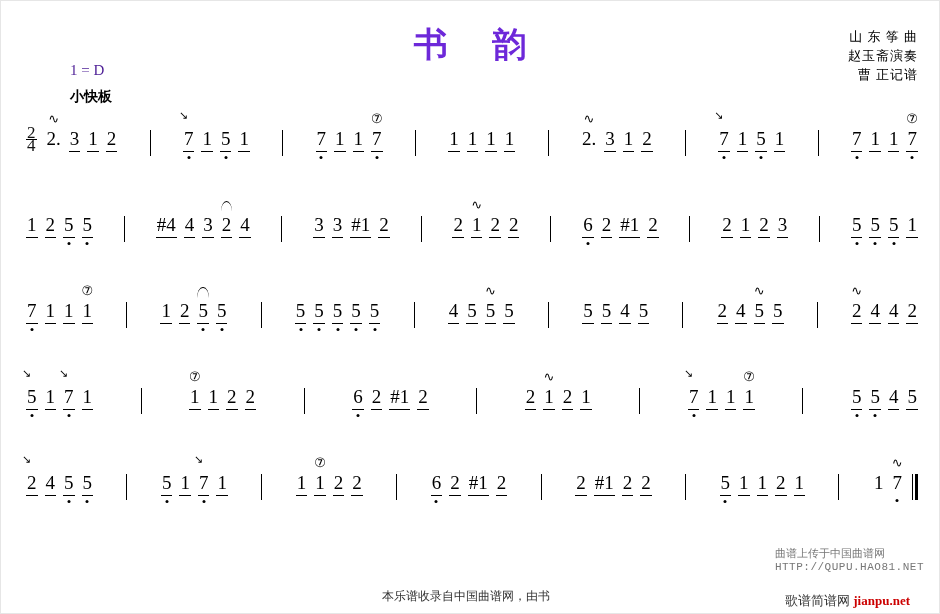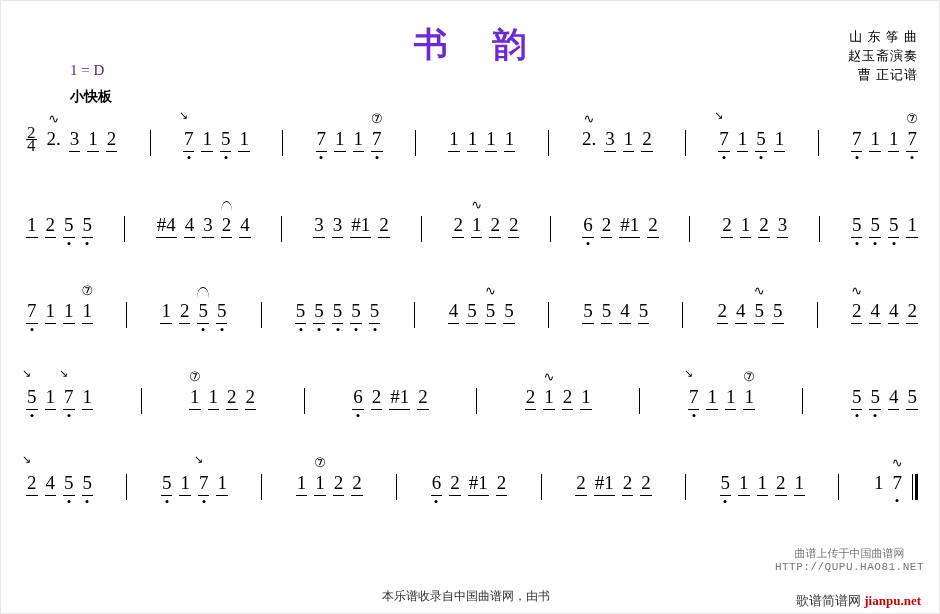--- a/index.html
+++ b/index.html
@@ -157,38 +157,38 @@
     gap: 2px;
     margin-left: 2px;
   }
   .endbar i { display: block; width: 1px; height: 26px; background: #000; margin-top: 2px; }
   .endbar i.thick { width: 3px; }
   
   .wm {
     position: absolute;
     right: 16px;
     top: 546px;
-    text-align: center;
+    text-align: left;
     font-size: 11px;
     line-height: 14px;
     color: #777;
   }
   .wm .l2 { font-family: "Liberation Mono", monospace; font-size: 11px; letter-spacing: 0.5px; }
   .footer {
     position: absolute;
     left: 0;
     top: 588px;
     width: 932px;
     text-align: center;
     font-size: 12px;
     color: #333;
   }
   .brand {
     position: absolute;
-    right: 19px;
+    right: 30px;
     top: 592px;
     font-size: 13px;
     color: #333;
   }
   .brand .red { color: #cc0000; font-weight: bold; }
   .border-frame {
     position: absolute;
     inset: 0;
     border: 1px solid #e6e6e6;
     pointer-events: none;

